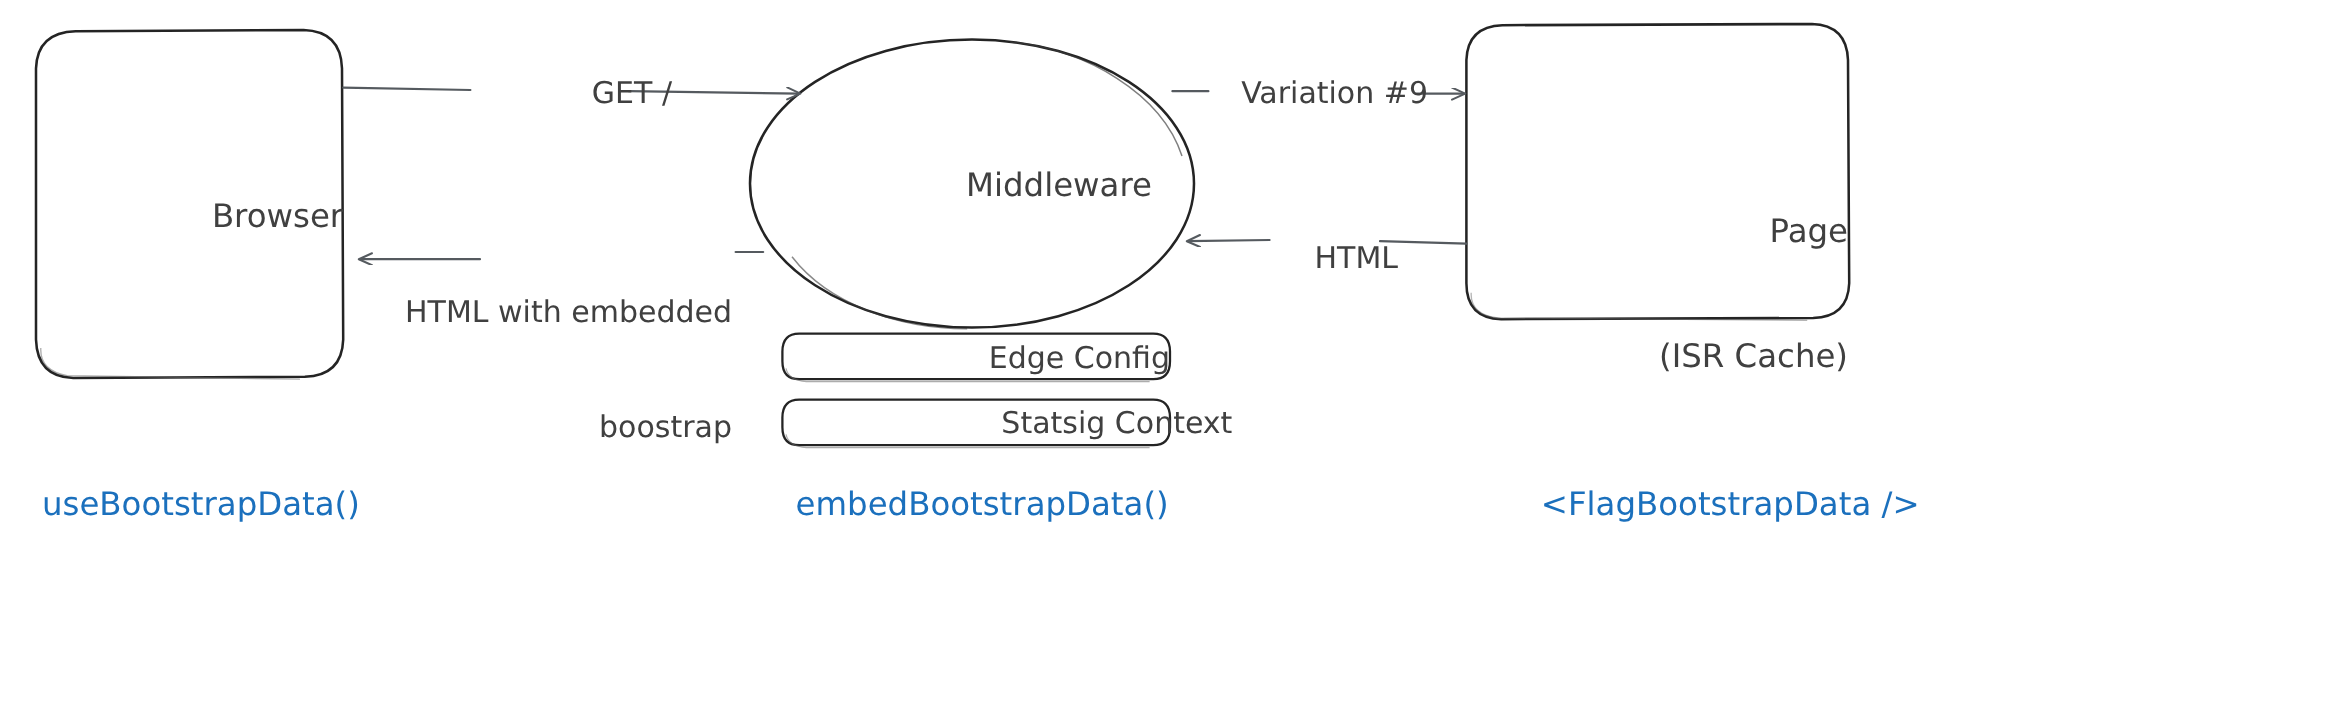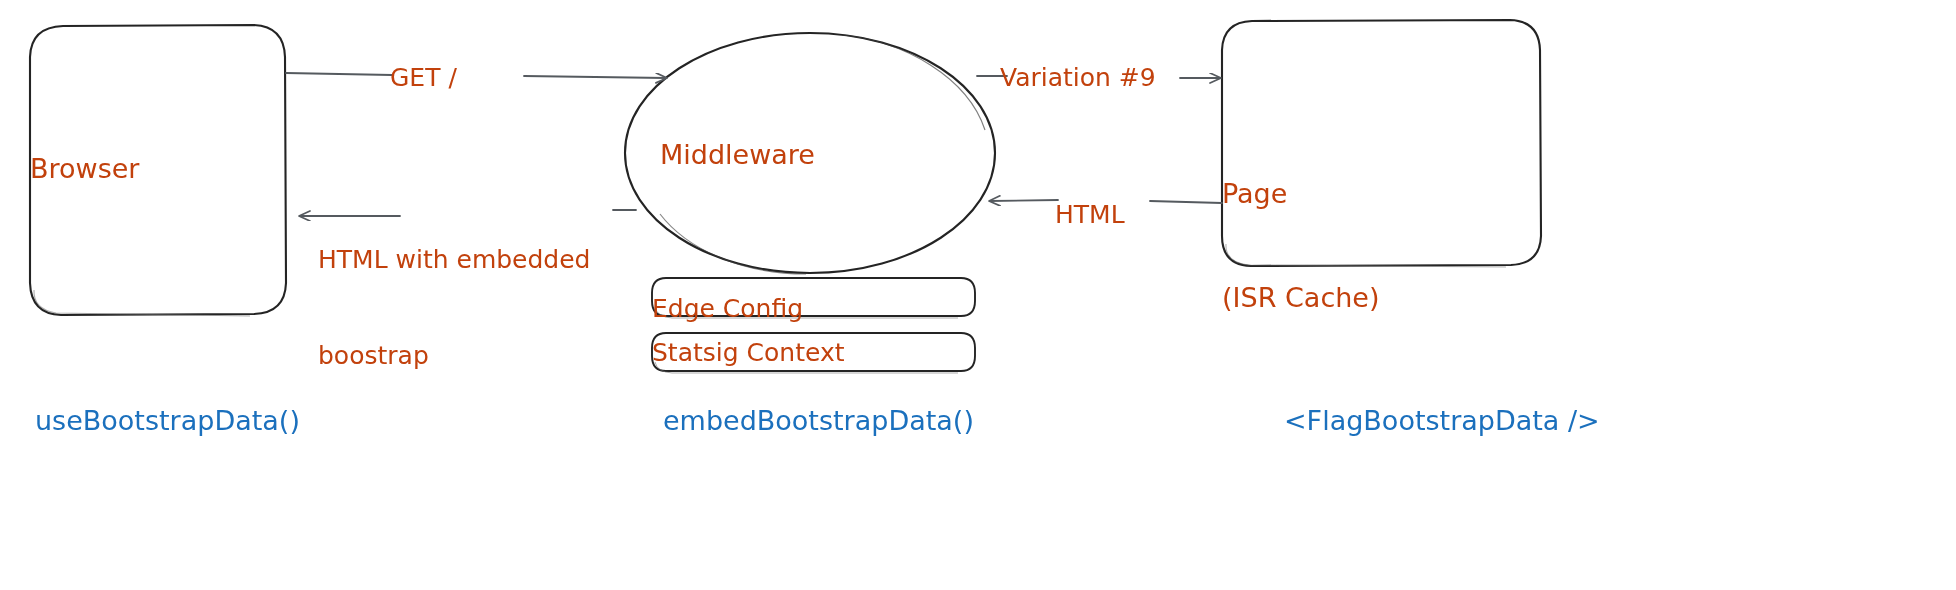--- a/index.html
+++ b/index.html
@@ -23,52 +23,52 @@
     left: 0;
     width: 1956px;
     height: 590px;
   }
   .node-label,
   .edge-label,
   .chip-label,
   .api-label {
     position: absolute;
     font-family: "DejaVu Sans", sans-serif;
-    color: #c2410c;
-    text-align: left;
+    color: #404040;
+    text-align: right;
     line-height: 1.28;
     white-space: pre;
     pointer-events: none;
   }
   .node-label {
     font-size: 27px;
   }
   .edge-label {
     font-size: 25px;
   }
   .chip-label {
     font-size: 25px;
   }
   .api-label {
     font-size: 27px;
     color: #1b70bd;
     white-space: nowrap;
   }
 
   
-  .lbl-browser      { left: 30px;   top: 152px; width: 256px; }
+  .lbl-browser      { left: 30px;   top: 164px; width: 256px; }
   .lbl-middleware   { left: 660px;  top: 138px; width: 300px; }
   .lbl-page         { left: 1222px; top: 108px; width: 318px; }
 
   .lbl-get          { left: 390px;  top: 62px;  width: 170px; }
   .lbl-htmlemb      { left: 318px;  top: 180px; width: 292px; }
   .lbl-variation    { left: 1000px; top: 62px;  width: 190px; }
   .lbl-html         { left: 1055px; top: 183px; width: 110px; margin-top: 16px; }
 
-  .lbl-edge         { left: 652px;  top: 293px; width: 323px; }
+  .lbl-edge         { left: 652px;  top: 283px; width: 323px; }
   .lbl-statsig      { left: 652px;  top: 337px; width: 375px; }
 
   .lbl-use          { left: 35px;   top: 404px; text-align: left; }
   .lbl-embed        { left: 663px;  top: 404px; text-align: left; }
   .lbl-flag         { left: 1284px; top: 404px; text-align: center; }
 </style>
 </head>
 <body>
 
 <div id="canvas">

